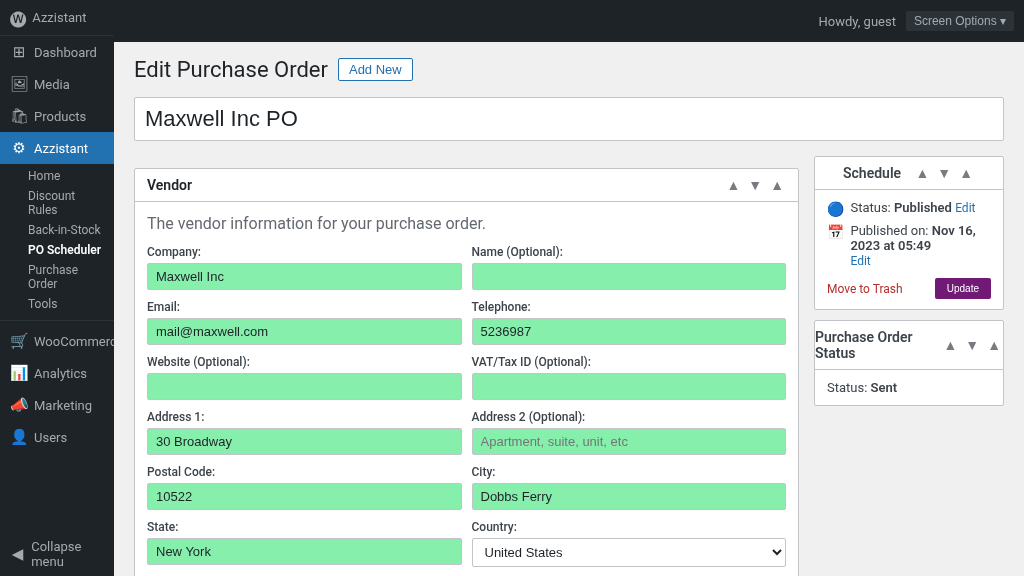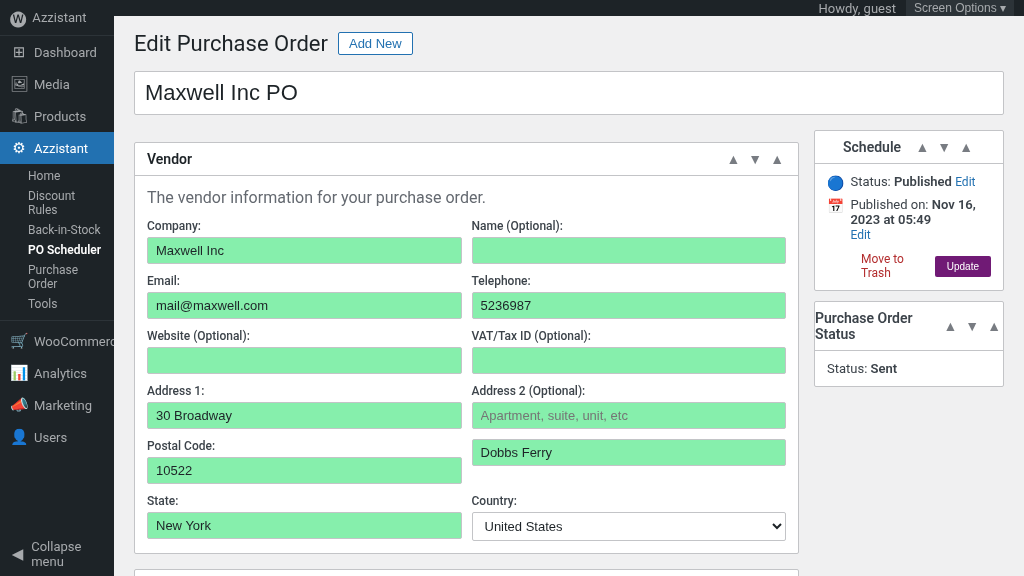--- a/index.html
+++ b/index.html
@@ -20,21 +20,21 @@
     .sidebar-sub { padding: 2px 0 2px 28px; }
     .sidebar-sub-item { display: block; padding: 3px 10px 3px 0; font-size: 12px; color: #a7aaad; cursor: pointer; }
     .sidebar-sub-item.active { color: #fff; font-weight: 600; }
     
     .sidebar-section-divider { border-top: 1px solid #2c3338; margin: 4px 0; }
     
     
     .main { flex: 1; overflow-y: auto; background: #f0f0f1; }
     
     
-    .topbar { background: #1d2327; height: 16px; display: flex; align-items: center; justify-content: flex-end; padding: 0 10px; gap: 10px; }
+    .topbar { background: #1d2327; height: 42px; display: flex; align-items: center; justify-content: flex-end; padding: 0 10px; gap: 10px; }
     .topbar-text { color: #a7aaad; font-size: 13px; }
     .screen-options-btn { background: #2c3338; border: none; color: #a7aaad; padding: 3px 8px; border-radius: 2px; font-size: 12px; cursor: pointer; display: flex; align-items: center; gap: 3px; }
     
     .content-area { padding: 15px 20px; }
     
     .page-header { display: flex; align-items: center; gap: 10px; margin-bottom: 15px; }
     .page-title { font-size: 22px; font-weight: 400; color: #1d2327; }
     .add-new-btn { background: #fff; border: 1px solid #2271b1; color: #2271b1; padding: 3px 10px; border-radius: 2px; font-size: 13px; cursor: pointer; }
     
     .po-title-input { width: 100%; padding: 8px 10px; font-size: 22px; border: 1px solid #c3c4c7; border-radius: 2px; margin-bottom: 15px; color: #1d2327; background: #fff; }
@@ -59,21 +59,21 @@
     .form-select { padding: 5px 8px; border: 1px solid #c3c4c7; border-radius: 2px; font-size: 13px; color: #1d2327; background: #fff; appearance: auto; }
     
     
     .schedule-box { background: #fff; border: 1px solid #c3c4c7; border-radius: 2px; margin-bottom: 10px; }
     .schedule-header { display: flex; align-items: center; padding: 8px 28px; border-bottom: 1px solid #c3c4c7; }
     .schedule-title { font-size: 14px; font-weight: 600; flex: 1; }
     .schedule-body { padding: 10px 12px; }
     .schedule-row { display: flex; align-items: flex-start; gap: 6px; margin-bottom: 6px; font-size: 13px; }
     .schedule-icon { font-size: 14px; color: #646970; margin-top: 1px; }
     .edit-link { color: #2271b1; text-decoration: none; font-size: 12px; }
-    .schedule-actions { display: flex; justify-content: space-between; align-items: center; margin-top: 10px; margin-left: 34px; }
+    .schedule-actions { display: flex; justify-content: space-between; align-items: center; margin-top: 10px; }
     .move-trash-link { color: #b32d2e; text-decoration: none; font-size: 12px; }
     .update-btn { background: #701a75; color: #fff; border: none; padding: 5px 12px; border-radius: 2px; font-size: 10px; cursor: pointer; }
     
     
     .status-box { background: #fff; border: 1px solid #c3c4c7; border-radius: 2px; }
     .status-header { display: flex; align-items: center; padding: 8px 0; border-bottom: 1px solid #c3c4c7; }
     .status-title { font-size: 14px; font-weight: 600; flex: 1; }
     .status-body { padding: 10px 12px; font-size: 13px; }
     
     .bold { font-weight: 600; }
@@ -200,20 +200,21 @@
                   </div>
                   <div class="form-field">
                     <label class="form-label">Address 2 (Optional):</label>
                     <input class="form-input" type="text" placeholder="Apartment, suite, unit, etc" style="">
                   </div>
                   <div class="form-field">
                     <label class="form-label">Postal Code:</label>
                     <input class="form-input" type="text" value="10522" style="">
                   </div>
                   <div class="form-field">
+                    <label class="form-label">City:</label>
                     <input class="form-input" type="text" value="Dobbs Ferry" style="">
                   </div>
                   <div class="form-field">
                     <label class="form-label">State:</label>
                     <input class="form-input" type="text" value="New York" style="">
                   </div>
                   <div class="form-field">
                     <label class="form-label">Country:</label>
                     <select class="form-select">
                       <option>United States</option>

